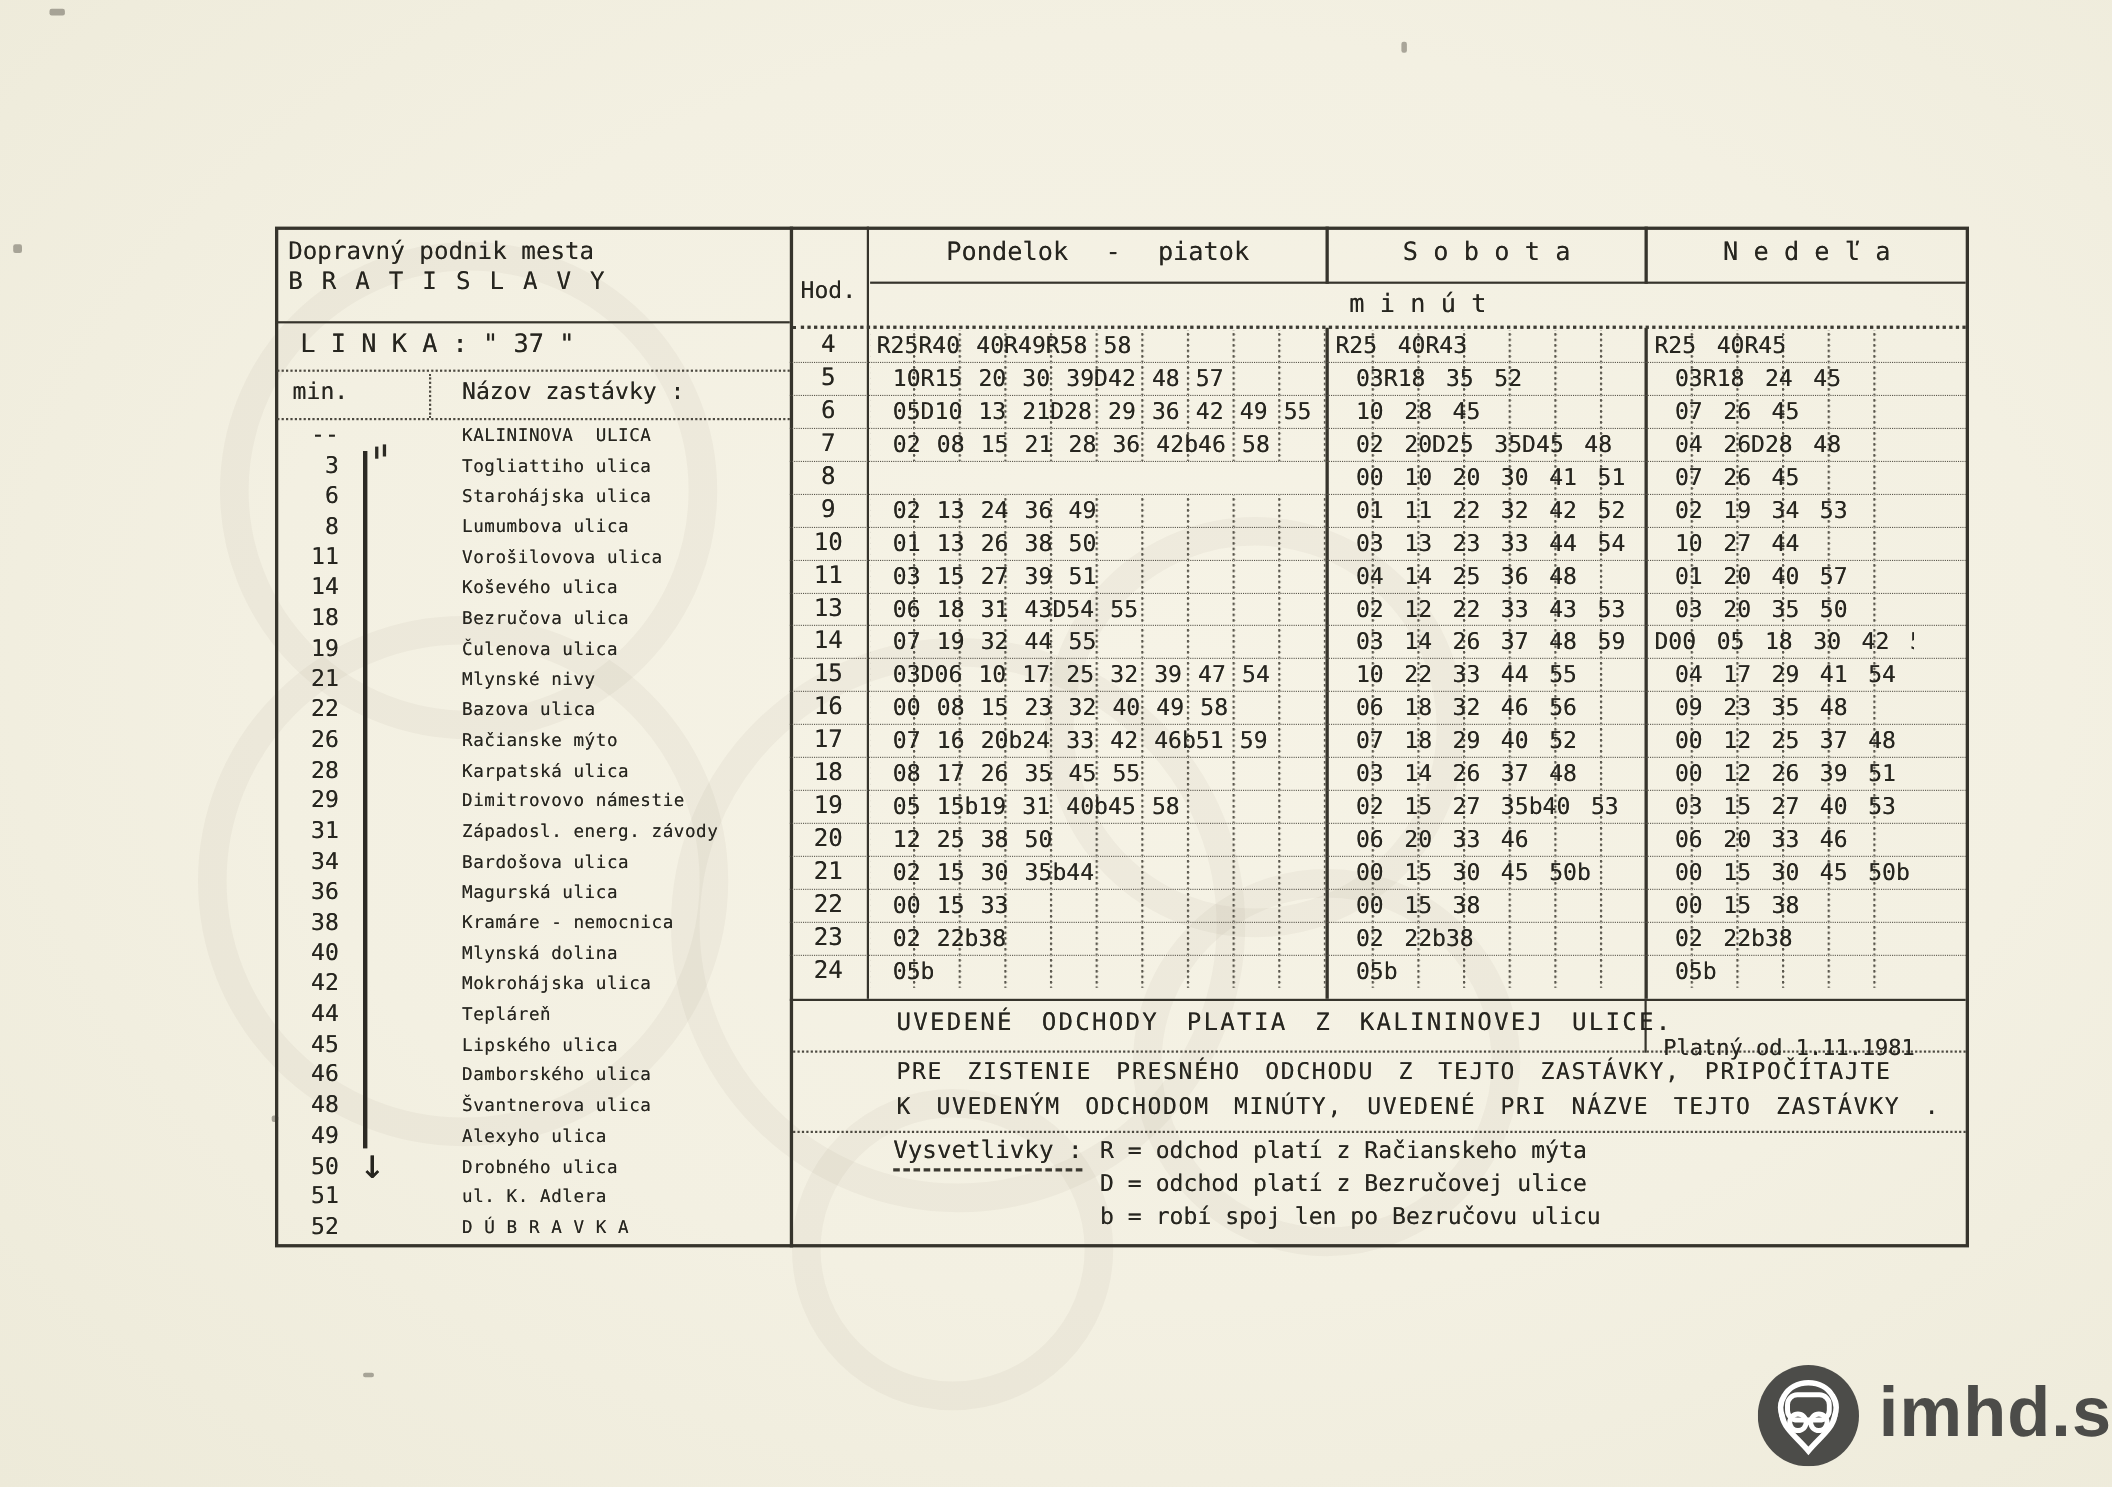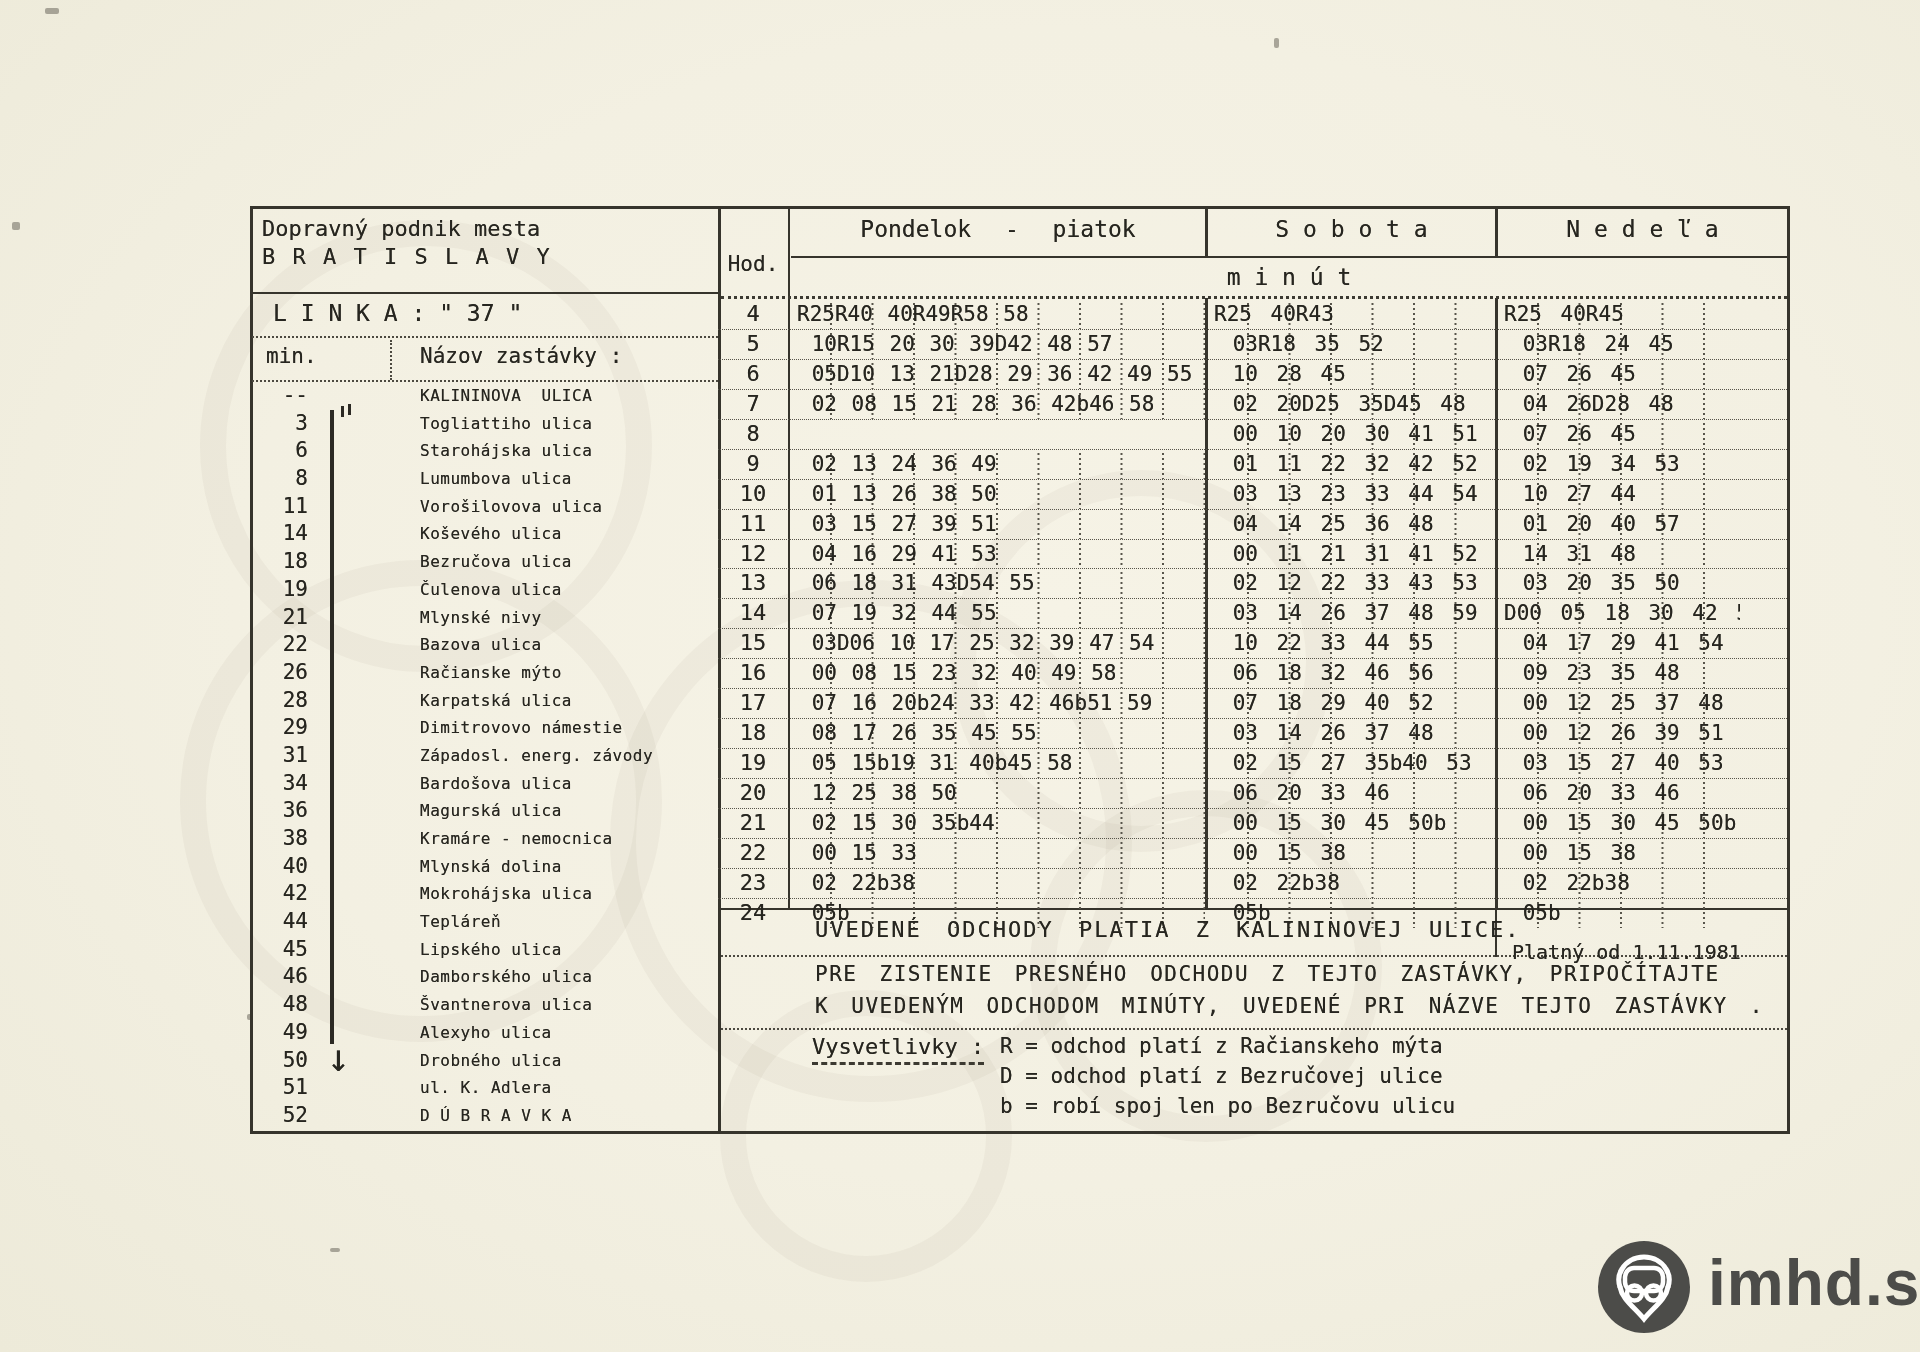--- a/index.html
+++ b/index.html
@@ -266,26 +266,20 @@
         <span class="mins sa"> 03 13 23 33 44 54</span>
         <span class="mins su"> 10 27 44</span>
       </div>
       <div class="trow">
         <span class="hc">11</span>
         <span class="mins wd"> 03 15 27 39 51</span>
         <span class="mins sa"> 04 14 25 36 48</span>
         <span class="mins su"> 01 20 40 57</span>
       </div>
       <div class="trow">
-        <span class="hc">12</span>
-        <span class="mins wd"> 04 16 29 41 53</span>
-        <span class="mins sa"> 00 11 21 31 41 52</span>
-        <span class="mins su"> 14 31 48</span>
-      </div>
-      <div class="trow">
         <span class="hc">13</span>
         <span class="mins wd"> 06 18 31 43D54 55</span>
         <span class="mins sa"> 02 12 22 33 43 53</span>
         <span class="mins su"> 03 20 35 50</span>
       </div>
       <div class="trow">
         <span class="hc">14</span>
         <span class="mins wd"> 07 19 32 44 55</span>
         <span class="mins sa"> 03 14 26 37 48 59</span>
         <span class="mins su">D00 05 18 30 42 52</span>

